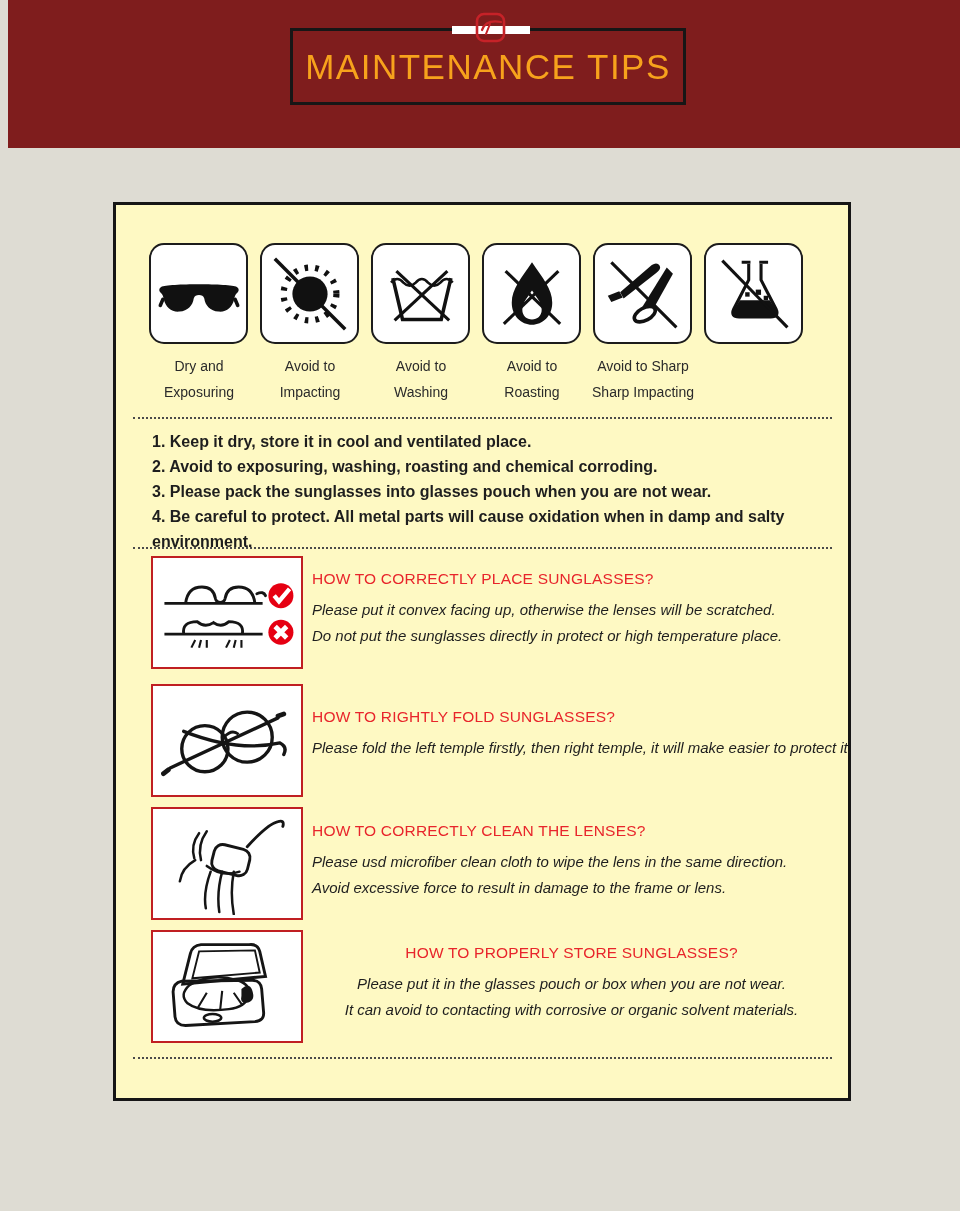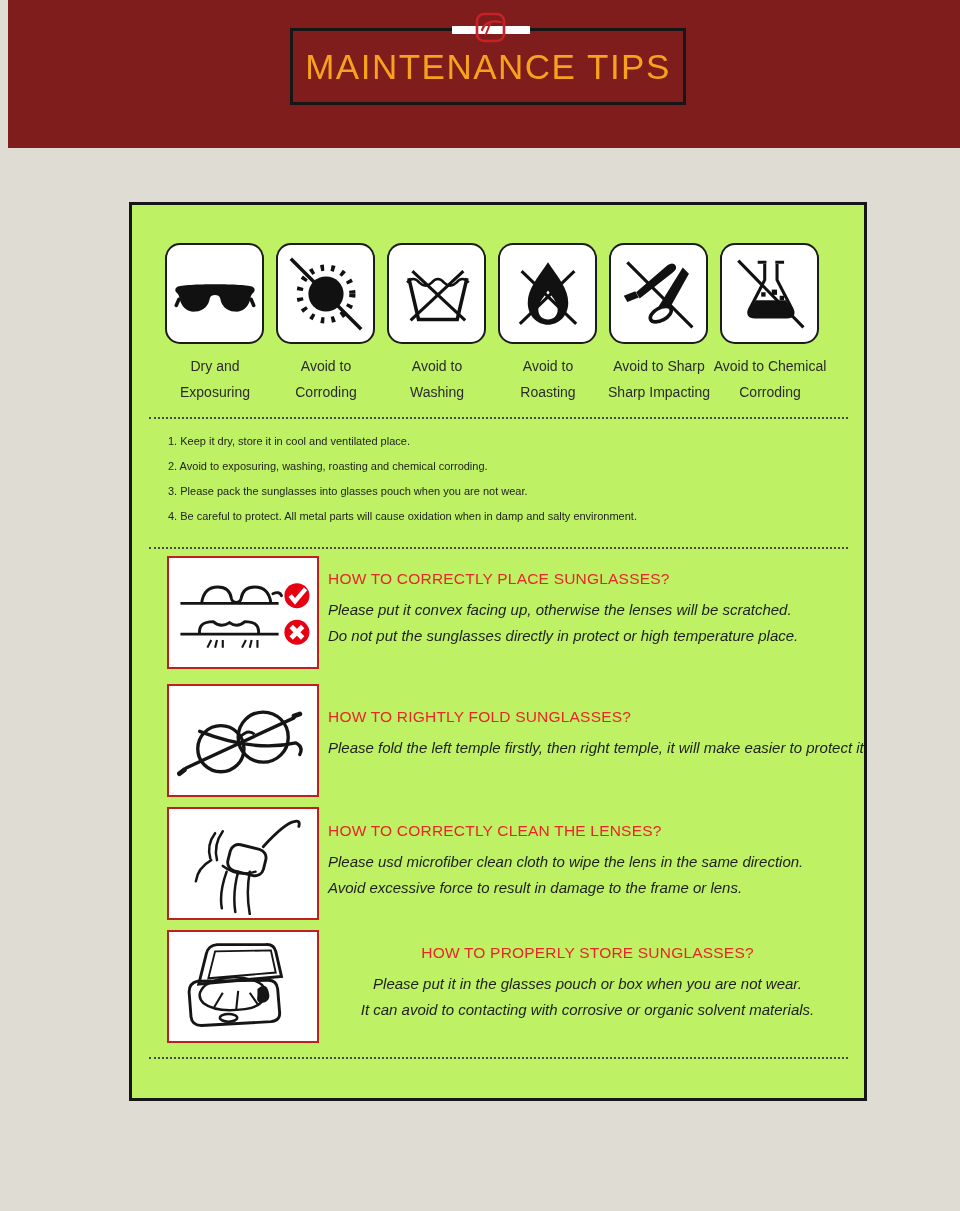--- a/index.html
+++ b/index.html
@@ -24,22 +24,22 @@
     color:var(--accent-orange,#f7a21c);
     white-space:nowrap;
   }
   .gap-patch{
     position:absolute;left:159px;top:-5px;width:78px;height:8px;background:#ffffff;
   }
   .logo-icon{
     position:absolute;left:178px;top:-23px;width:40px;height:40px;
   }
   .card{
-    position:absolute;left:129px;top:202px;width:732px;height:893px;
-    background:#bef264;border:3px solid #161616;
+    position:absolute;left:113px;top:202px;width:732px;height:893px;
+    background:#fef9c3;border:3px solid #161616;
   }
   .icon-row{
     position:absolute;left:33px;top:38px;
     display:flex;gap:11px;
   }
   .icon-cell{width:100px;}
   .icon-box{
     width:95px;height:97px;
     border:2.5px solid #1c1c1c;border-radius:15px;
     display:flex;align-items:center;justify-content:center;
@@ -53,21 +53,21 @@
   .icon-label span{display:block;}
   .dotted-sep{
     position:absolute;left:17px;width:699px;height:0;
     border-top:2px dotted #4a4a4a;
   }
   .sep-1{top:212px;}
   .sep-2{top:342px;}
   .sep-3{top:852px;}
   .rules{
     position:absolute;left:36px;top:224px;width:680px;
-    font-size:11px;line-height:25px;color:#1e1e1e;
+    font-size:16px;line-height:25px;color:#1e1e1e;font-weight:bold;
   }
   .rule-item{display:block;}
   .how-section{
     position:absolute;left:35px;width:680px;height:115px;
   }
   .sec-1{top:351px;}
   .sec-2{top:479px;padding-left:48px;}
   .sec-3{top:602px;}
   .sec-4{top:725px;}
   .sec-icon-box{
@@ -125,21 +125,21 @@
     <div class="icon-cell">
       <div class="icon-box">
         <svg width="88" height="88" viewBox="0 0 100 100">
           <circle cx="50" cy="50" r="30" fill="none" stroke="#111" stroke-width="7" stroke-dasharray="4 8.2"></circle>
           <circle cx="50" cy="50" r="20" fill="#111"></circle>
           <line x1="10" y1="10" x2="90" y2="90" stroke="#111" stroke-width="4"></line>
         </svg>
       </div>
       <div class="icon-label">
         <span>Avoid to</span>
-        <span>Corroding</span>
+        <span>Impacting</span>
       </div>
     </div>
 
     <div class="icon-cell">
       <div class="icon-box">
         <svg width="88" height="88" viewBox="0 0 100 100">
           <path d="M18 32 L29 79 L73 79 L84 32" fill="none" stroke="#111" stroke-width="4"></path>
           <path d="M16 37 q7 -8 14 0 q7 7 14 0 q7 -8 14 0 q7 7 14 0 q7 -8 14 0" fill="none" stroke="#111" stroke-width="3"></path>
           <line x1="22" y1="24" x2="82" y2="80" stroke="#111" stroke-width="3.5"></line>
           <line x1="80" y1="24" x2="20" y2="80" stroke="#111" stroke-width="3.5"></line>
@@ -185,24 +185,20 @@
       <div class="icon-box">
         <svg width="88" height="88" viewBox="0 0 100 100">
           <path d="M36 14 h10 M56 14 h10" stroke="#111" stroke-width="3.5"></path>
           <path d="M44 16 v18 L27 67 q-4 9 6 9 h36 q10 0 6 -9 L58 34 v-18" fill="none" stroke="#111" stroke-width="3.5"></path>
           <path d="M34 57 L26 70 q-3 6 4 6 h42 q7 0 4 -6 l-8 -13 z" fill="#111"></path>
           <rect x="40" y="48" width="5" height="5" fill="#111"></rect>
           <rect x="52" y="45" width="6" height="6" fill="#111"></rect>
           <rect x="61" y="52" width="5" height="5" fill="#111"></rect>
           <line x1="14" y1="12" x2="88" y2="88" stroke="#111" stroke-width="3.5"></line>
         </svg>
-      </div>
-      <div class="icon-label">
-        <span>Avoid to Chemical</span>
-        <span>Corroding</span>
       </div>
     </div>
 
   </div>
 
   <div class="dotted-sep sep-1"></div>
 
   <div class="rules">
     <span class="rule-item">1. Keep it dry, store it in cool and ventilated place.</span>
     <span class="rule-item">2. Avoid to exposuring, washing, roasting and chemical corroding.</span>

